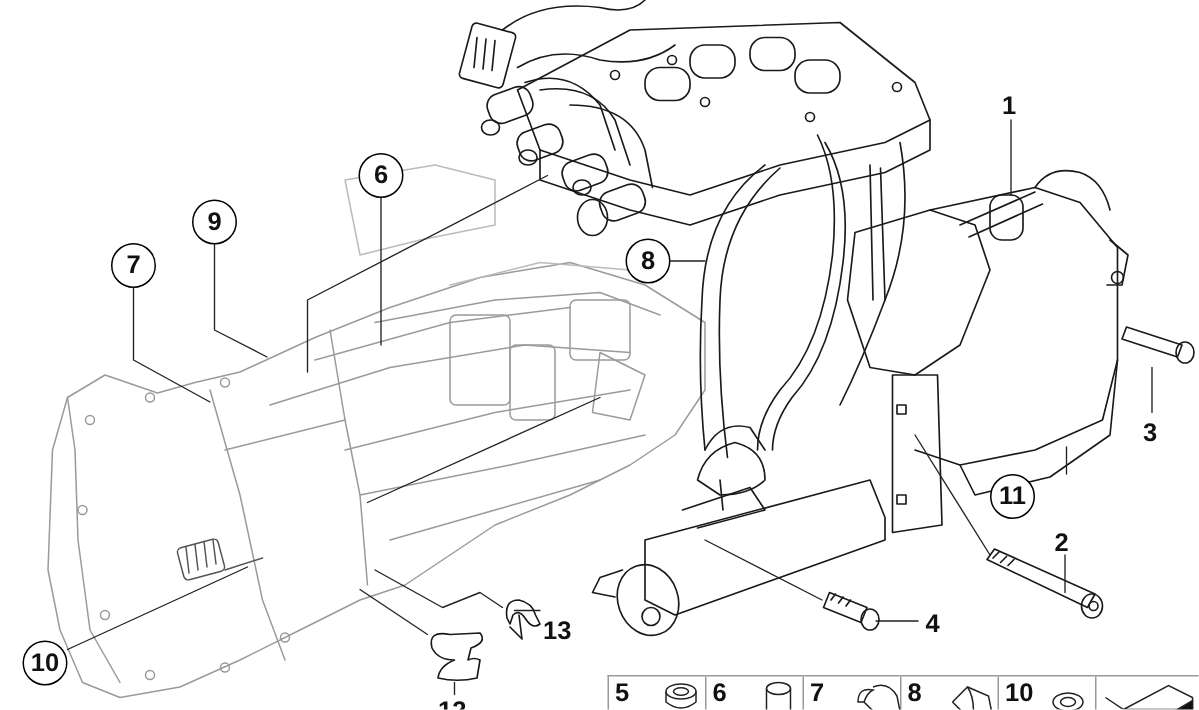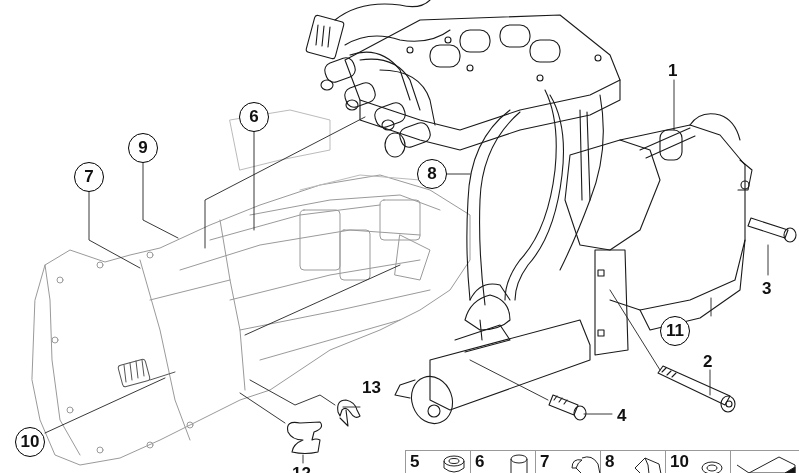--- a/index.html
+++ b/index.html
@@ -175,21 +175,21 @@
   <div class="callout-plain" style="left:703px; top:353px;">2</div>
   <div class="callout-plain" style="left:762px; top:280px;">3</div>
   <div class="callout-plain" style="left:617px; top:407px;">4</div>
   <div class="callout-circle" style="left:239px; top:102px;">6</div>
   <div class="callout-circle" style="left:74px; top:162px;">7</div>
   <div class="callout-circle" style="left:417px; top:159px;">8</div>
   <div class="callout-circle" style="left:128px; top:133px;">9</div>
   <div class="callout-circle" style="left:15px; top:427px;">10</div>
   <div class="callout-circle" style="left:660px; top:316px;">11</div>
   <div class="callout-plain" style="left:292px; top:465px;">12</div>
-  <div class="callout-plain" style="left:362px; top:379px;">13</div>
+  <div class="callout-plain" style="left:362px; top:412px;">13</div>
 
   
   <div class="legend">
     <div class="legend-cell">
       <span class="num">5</span>
       <svg width="24" height="20" fill="none" stroke="#222" stroke-width="1">
         <ellipse cx="12" cy="7" rx="10" ry="5"></ellipse>
           <ellipse cx="12" cy="7" rx="5" ry="2.5"></ellipse>
         <path d="M2 7 L2 14 Q12 22 22 14 L22 7"></path>
       </svg>

